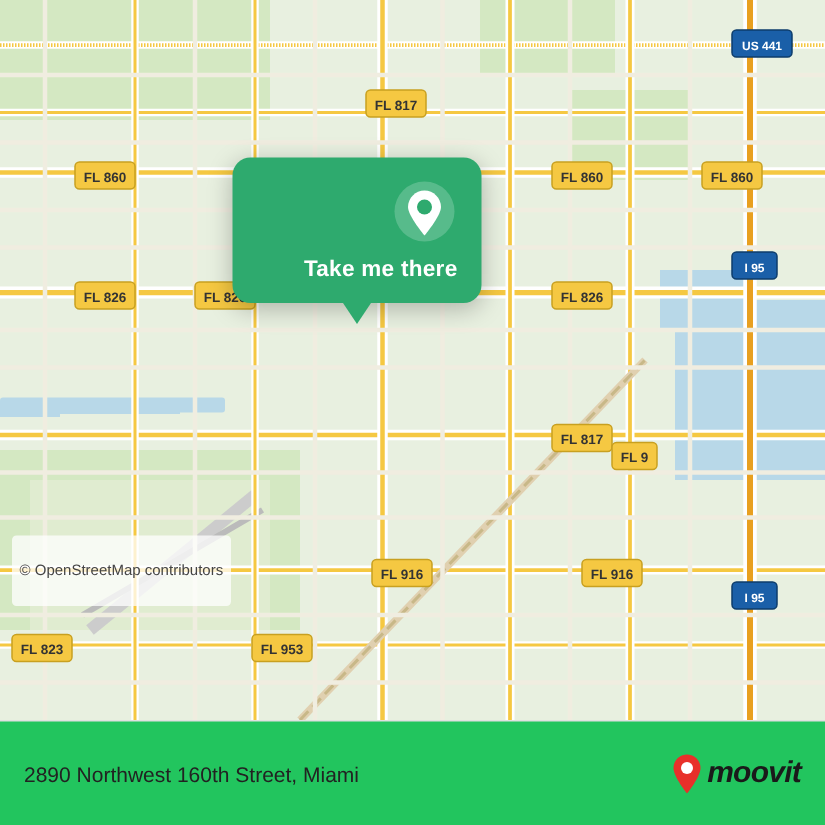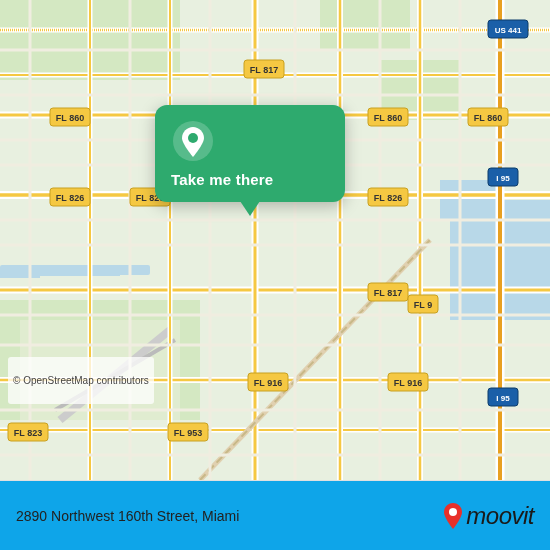--- a/index.html
+++ b/index.html
@@ -24,26 +24,26 @@
       position: absolute;
       top: 0; left: 0;
       width: 100%; height: 100%;
     }
 
     
     #popup-card {
       position: absolute;
       top: 105px;
       left: 155px;
-      width: 190px;
+      width: 166px;
       background: #2eaa6e;
       border-radius: 12px;
       display: flex;
       flex-direction: column;
-      align-items: flex-start;
+      align-items: flex-end;
       padding: 14px 16px 14px 16px;
       box-shadow: 0 4px 16px rgba(0,0,0,0.25);
       cursor: pointer;
       z-index: 10;
     }
 
     #popup-card::after {
       content: '';
       position: absolute;
       bottom: -14px;
@@ -67,21 +67,21 @@
       font-size: 15px;
       font-weight: 600;
       text-align: center;
       letter-spacing: 0.2px;
     }
 
     
     #bottom-bar {
       width: 550px;
       height: 70px;
-      background: #0ea5e9;
+      background: #22c55e;
       display: flex;
       align-items: center;
       padding: 0 16px;
       border-top: 1px solid #e0e0e0;
       position: relative;
     }
 
     #address-text {
       font-size: 14px;
       color: #222;
@@ -93,22 +93,22 @@
       align-items: center;
       gap: 2px;
     }
 
     #moovit-pin {
       width: 22px;
       height: 28px;
     }
 
     #moovit-wordmark {
-      font-size: 24px;
-      font-weight: 400;
+      font-size: 20px;
+      font-weight: 700;
       color: #1a1a1a;
       font-style: italic;
       letter-spacing: -0.5px;
     }
 
     #attribution {
       position: absolute;
       bottom: 76px;
       left: 8px;
       font-size: 10px;

